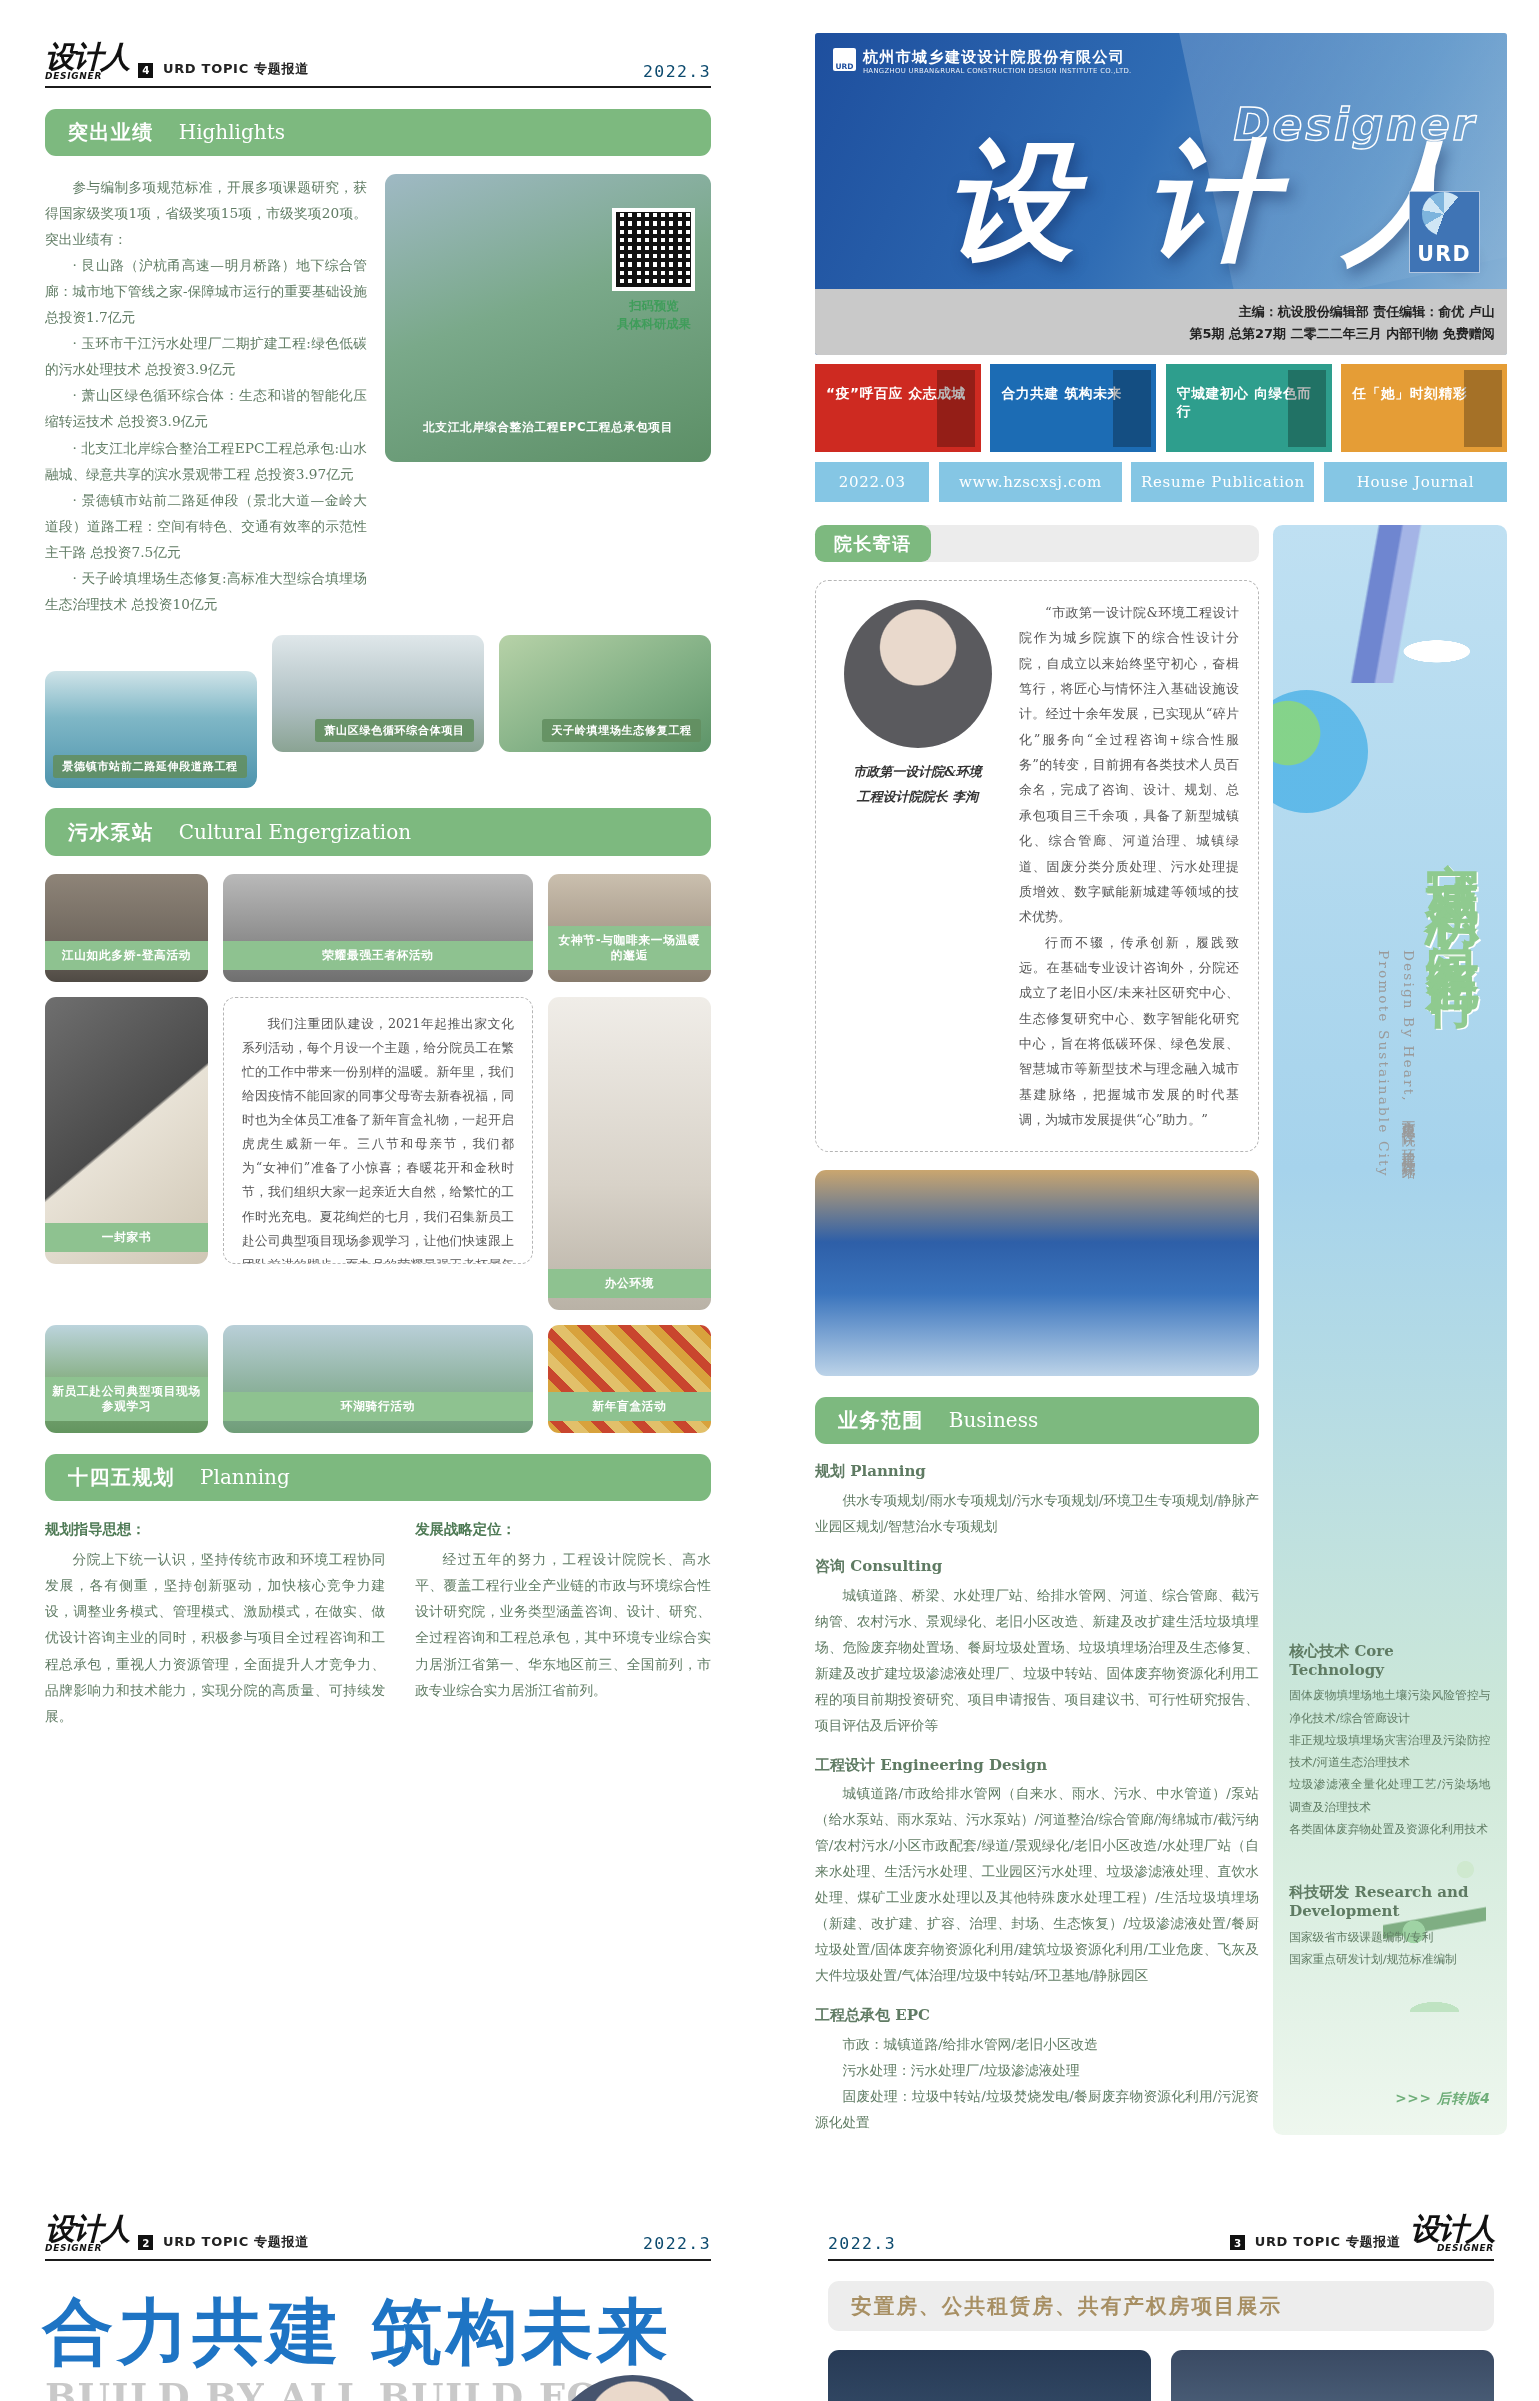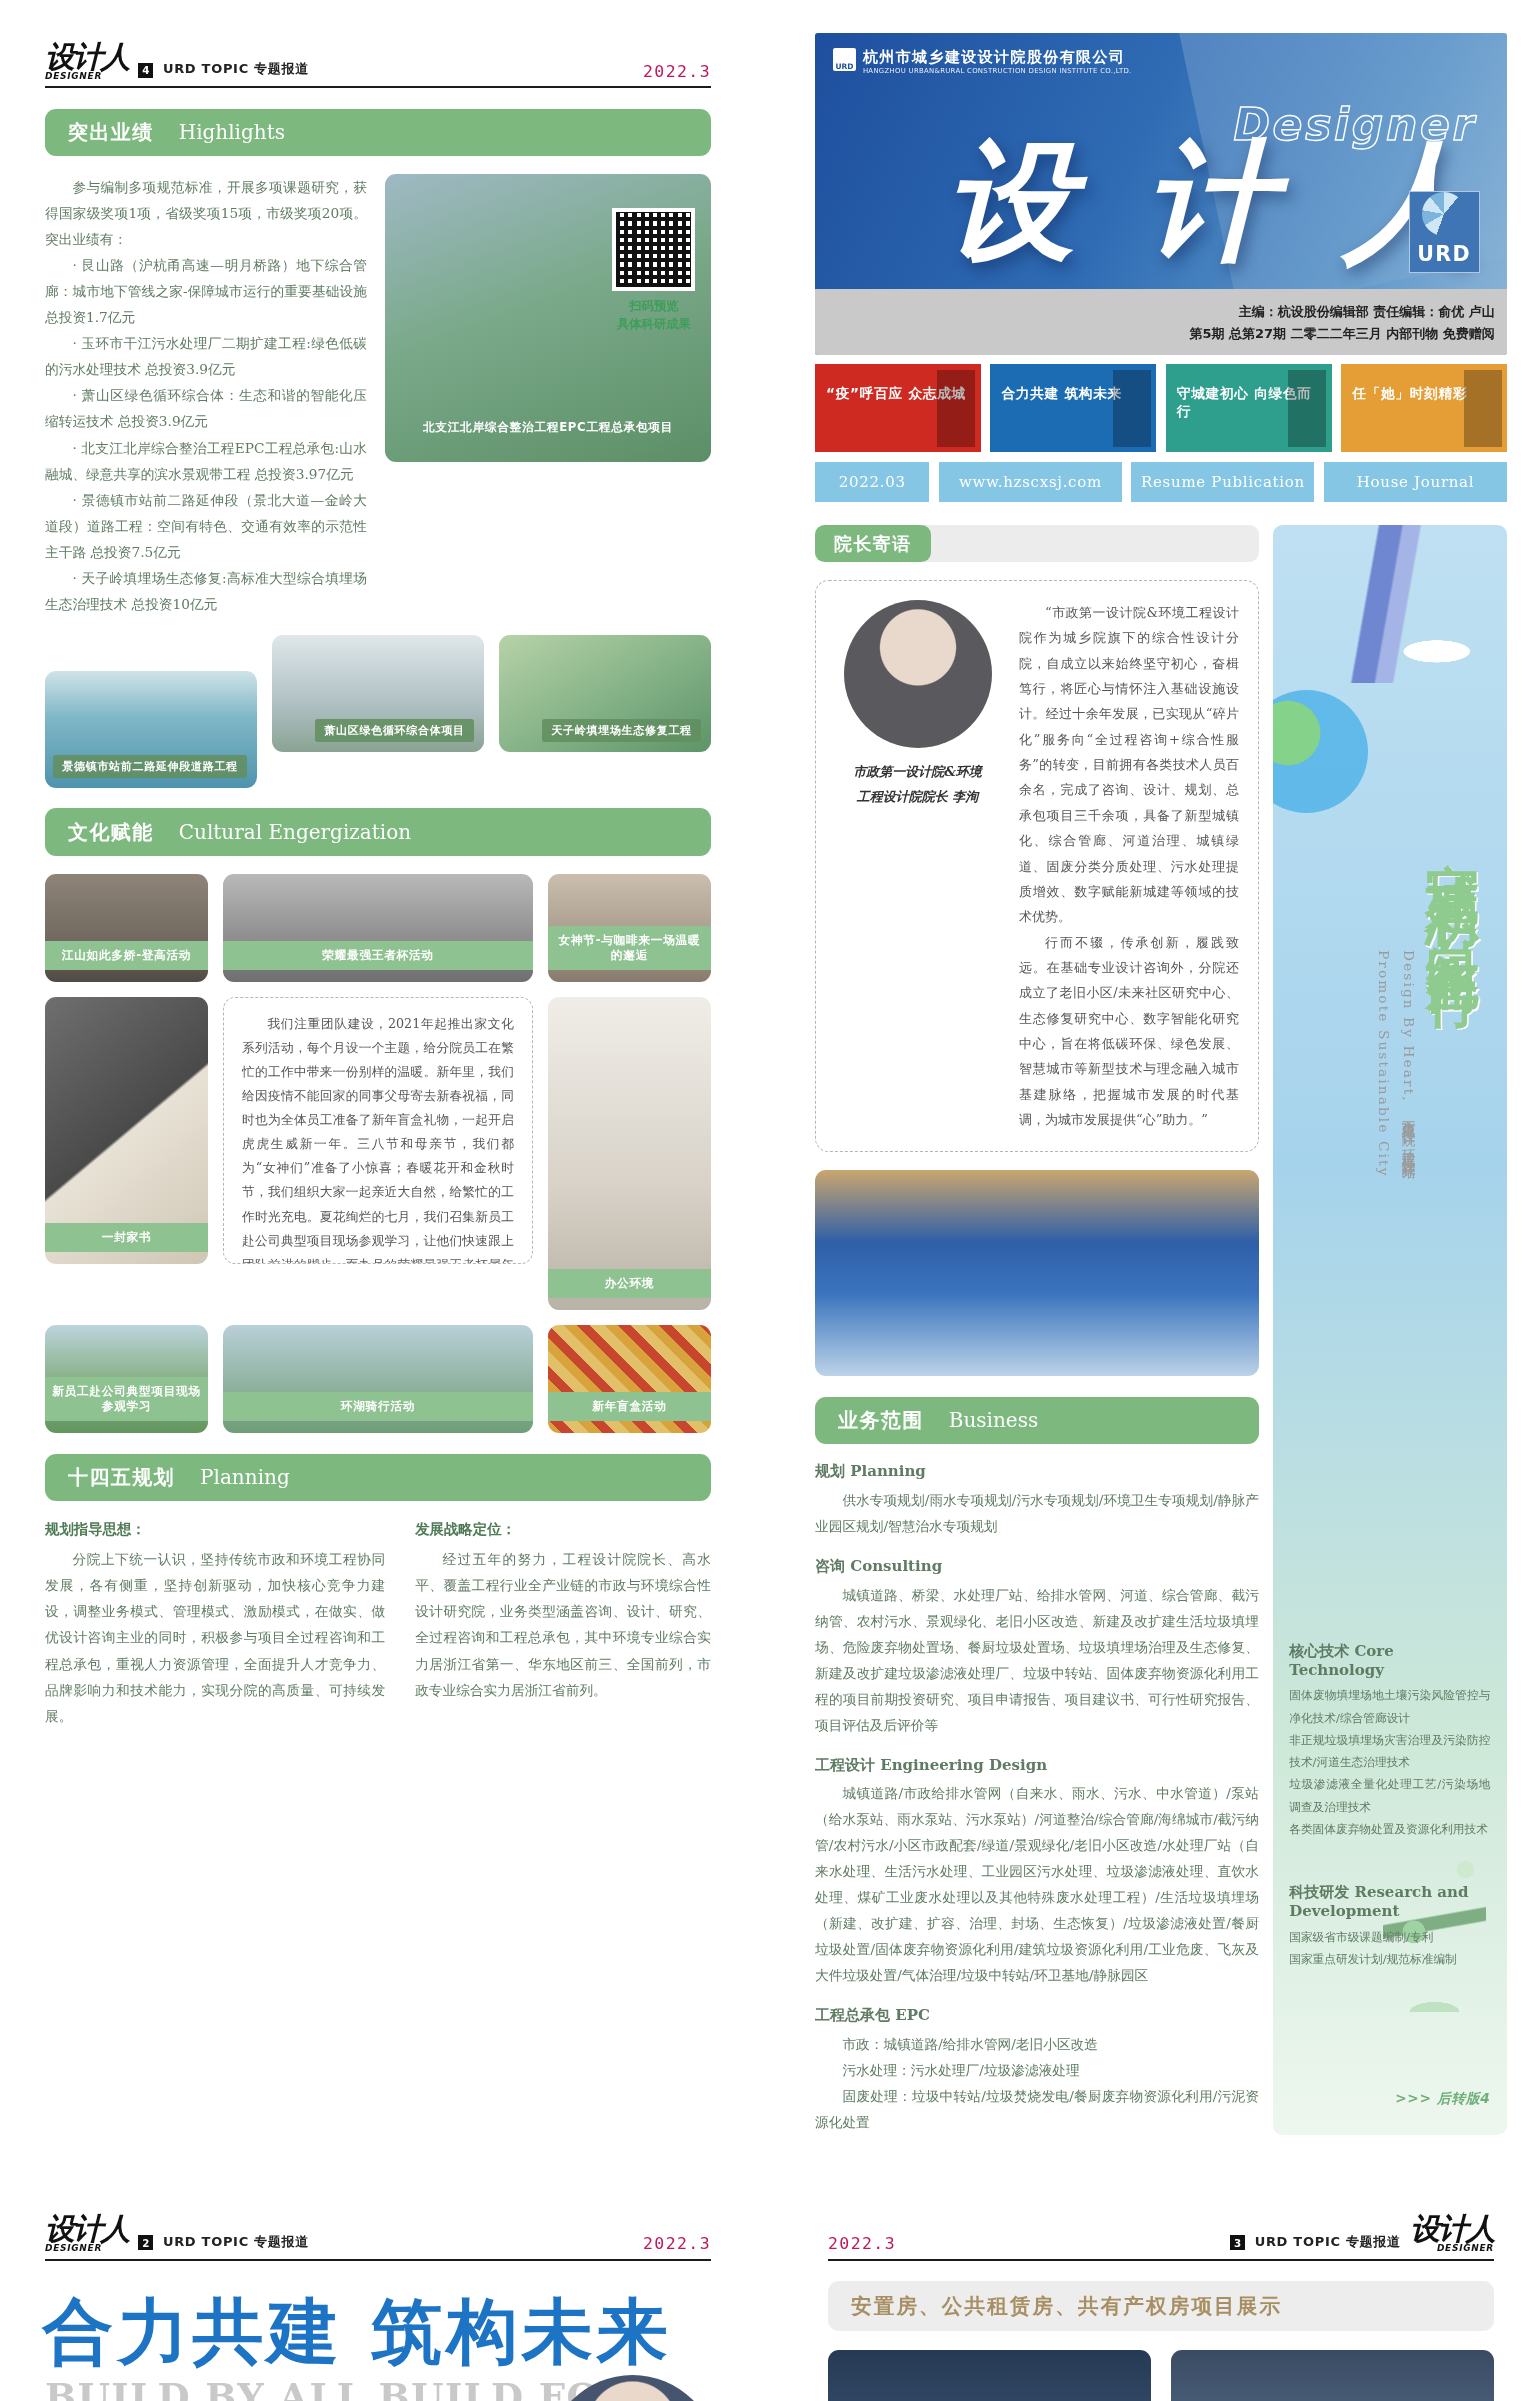--- a/index.html
+++ b/index.html
@@ -10,21 +10,21 @@
   .serif{font-family:"DejaVu Serif","Liberation Serif",serif;}
 
   
   .hdr{display:flex;align-items:flex-end;justify-content:space-between;border-bottom:2.1px solid #1b1b1b;padding-bottom:5.5px;}
   .hdr-left{display:flex;align-items:flex-end;gap:9.6px;}
   .logo{line-height:1;}
   .logo .cn{font-weight:900;font-style:italic;font-size:30px;letter-spacing:-2.1px;color:#111;}
   .logo .en{font-size:9px;font-weight:700;font-style:italic;letter-spacing:0.7px;color:#111;}
   .numbox{background:#111;color:#fff;font-size:10.3px;font-weight:700;width:15px;height:15px;display:flex;align-items:center;justify-content:center;margin-bottom:2.7px;}
   .topic{font-size:13px;font-weight:700;color:#222;margin-bottom:2.1px;letter-spacing:0.7px;}
-  .hdr-date{font-family:"DejaVu Sans Mono","Liberation Mono",monospace;font-size:16.5px;color:#be185d;letter-spacing:1.4px;}
+  .hdr-date{font-family:"DejaVu Sans Mono","Liberation Mono",monospace;font-size:16.5px;color:#0c4a6e;letter-spacing:1.4px;}
 
   
   .secbar{background:#7db97f;color:#fff;border-radius:11px;padding:10.3px 23px;font-size:20px;font-weight:700;letter-spacing:1.4px;margin:20.6px 0 18px 0;}
   .secbar .en{font-family:"DejaVu Serif","Liberation Serif",serif;font-weight:400;letter-spacing:0;}
   .graybar{background:#ededed;border-radius:11px;padding:11px 23px;font-size:20.6px;font-weight:900;letter-spacing:2.1px;margin:20.6px 0 19px 0;} .t-khaki{color:#a78f63;}
 
   
   .gtxt{color:#5f7b63;font-size:13.7px;line-height:1.9;text-align:justify;}
   .dtxt{color:#555;font-size:13.7px;line-height:1.95;text-align:justify;}
   .indent{text-indent:2em;}
@@ -183,21 +183,21 @@
         </div>
         <div class="ph ph-fac">
           <div class="capfloat">萧山区绿色循环综合体项目</div>
         </div>
         <div class="ph ph-grn">
           <div class="capfloat">天子岭填埋场生态修复工程</div>
         </div>
       </div>
 
       <div class="secbar">
-        <span>文化赋能</span>&nbsp;&nbsp;
+        <span>污水泵站</span>&nbsp;&nbsp;
         <span class="en">Cultural Engergization</span>
       </div>
 
       <div class="cul-grid">
         <div class="ph ph-tmp">
           <div class="capbar">江山如此多娇-登高活动</div>
         </div>
         <div class="ph ph-mtg">
           <div class="capbar">荣耀最强王者杯活动</div>
         </div>

